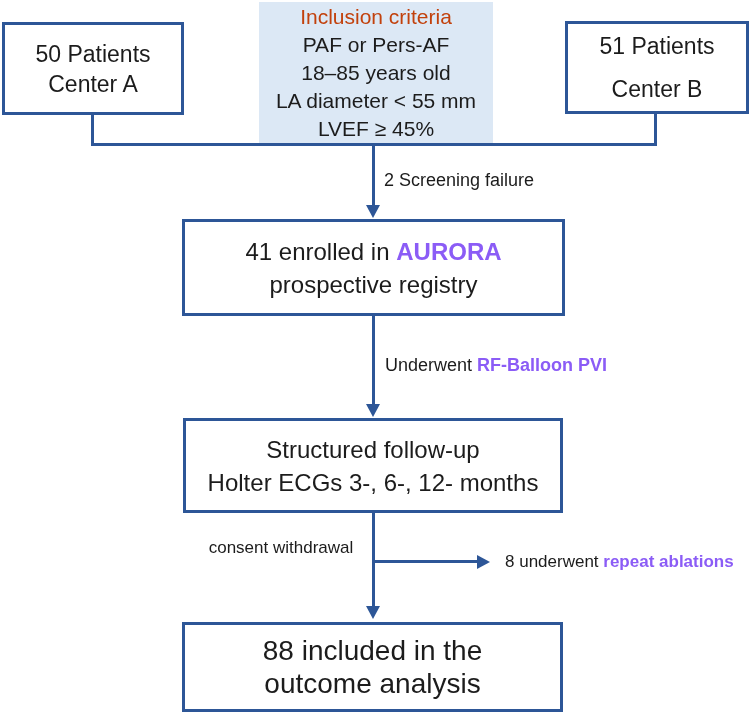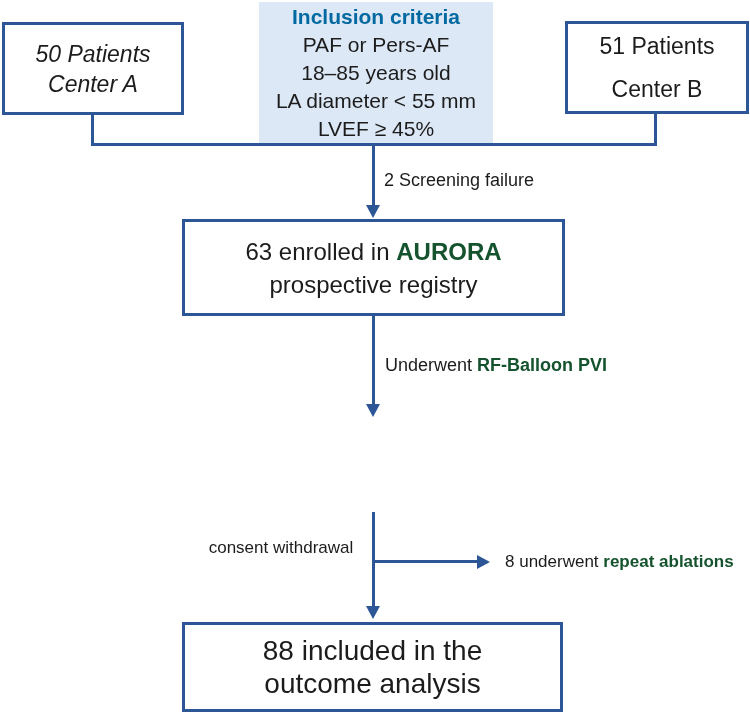--- a/index.html
+++ b/index.html
@@ -16,28 +16,28 @@
     position: absolute;
     box-sizing: border-box;
     border: 3px solid #2d5697;
     background: #ffffff;
     display: flex;
     flex-direction: column;
     align-items: center;
     justify-content: center;
     text-align: center;
   }
-  .box-a       { left: 2px;   top: 22px;  width: 182px; height: 93px;  font-size: 23px; line-height: 30px; font-style: italic; }
+  .box-a       { left: 2px;   top: 22px;  width: 182px; height: 93px;  font-size: 23px; line-height: 30px; }
   .box-b       { left: 565px; top: 21px;  width: 184px; height: 93px;  font-size: 23px; line-height: 30px; gap: 13px; }
   .box-criteria{
     left: 259px; top: 2px; width: 234px; height: 142px;
     border: none; background: #dce8f5;
     font-size: 21px; line-height: 28px;
   }
-  .criteria-title { font-weight: bold; color: #0369a1; }
+  .criteria-title { font-weight: normal; color: #c2410c; }
   .box-enrolled { left: 182px; top: 219px; width: 383px; height: 97px; font-size: 24px; line-height: 33px; }
   .box-followup { left: 183px; top: 418px; width: 380px; height: 95px; font-size: 24px; line-height: 33px; }
   .box-outcome  { left: 182px; top: 622px; width: 381px; height: 90px; font-size: 28px; line-height: 33px; }
 
   .line { position: absolute; background: #2d5697; }
   .l-a-v     { left: 91px;  top: 113px; width: 3px;   height: 33px; }
   .l-b-v     { left: 654px; top: 111px; width: 3px;   height: 35px; }
   .l-merge-h { left: 91px;  top: 143px; width: 566px; height: 3px;  }
   .l-stem1   { left: 372px; top: 145px; width: 3px;   height: 61px; }
   .l-stem2   { left: 372px; top: 315px; width: 3px;   height: 89px; }
@@ -62,21 +62,21 @@
   .a4 { left: 477px; top: 555px; }
 
   .label { position: absolute; font-size: 18px; white-space: nowrap; color: #1c1c1c; }
   .lbl-screening { left: 384px; top: 170px; }
   .lbl-underwent { left: 385px; top: 355px; }
   .lbl-lost {
     left: 196px; top: 535px; width: 170px;
     text-align: center; font-size: 17px; line-height: 25px; white-space: normal;
   }
   .lbl-repeat { left: 505px; top: 552px; font-size: 17px; text-align: right; }
-  .accent { font-weight: bold; color: #14532d; }
+  .accent { font-weight: bold; color: #8b5cf6; }
 </style>
 </head>
 <body>
 
 <div class="canvas">
 
   <div class="box box-a">
     <div>50 Patients</div>
     <div>Center A</div>
   </div>
@@ -96,28 +96,32 @@
 
   <div class="line l-a-v"></div>
   <div class="line l-b-v"></div>
   <div class="line l-merge-h"></div>
 
   <div class="line l-stem1"></div>
   <div class="arrow-down a1"></div>
   <div class="label lbl-screening">2 Screening failure</div>
 
   <div class="box box-enrolled">
-    <div><span>63 enrolled in </span><span class="accent">AURORA</span></div>
+    <div><span>41 enrolled in </span><span class="accent">AURORA</span></div>
     <div>prospective registry</div>
   </div>
 
   <div class="line l-stem2"></div>
   <div class="arrow-down a2"></div>
   <div class="label lbl-underwent"><span>Underwent </span><span class="accent">RF-Balloon PVI</span></div>
 
+  <div class="box box-followup">
+    <div>Structured follow-up</div>
+    <div>Holter ECGs 3-, 6-, 12- months</div>
+  </div>
 
   <div class="line l-stem3"></div>
   <div class="arrow-down a3"></div>
 
   <div class="label lbl-lost">
     <div>consent withdrawal</div>
   </div>
 
   <div class="line l-branch"></div>
   <div class="arrow-right a4"></div>

